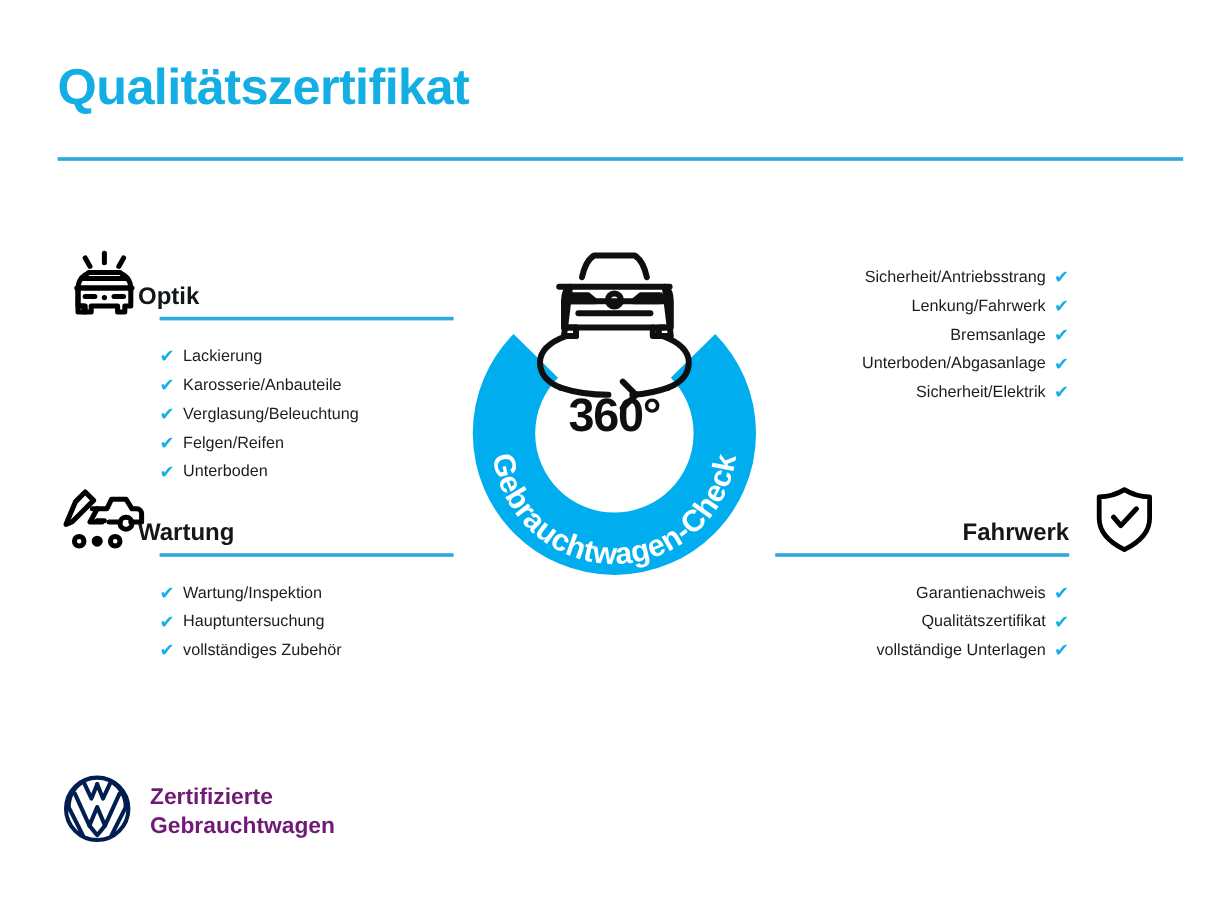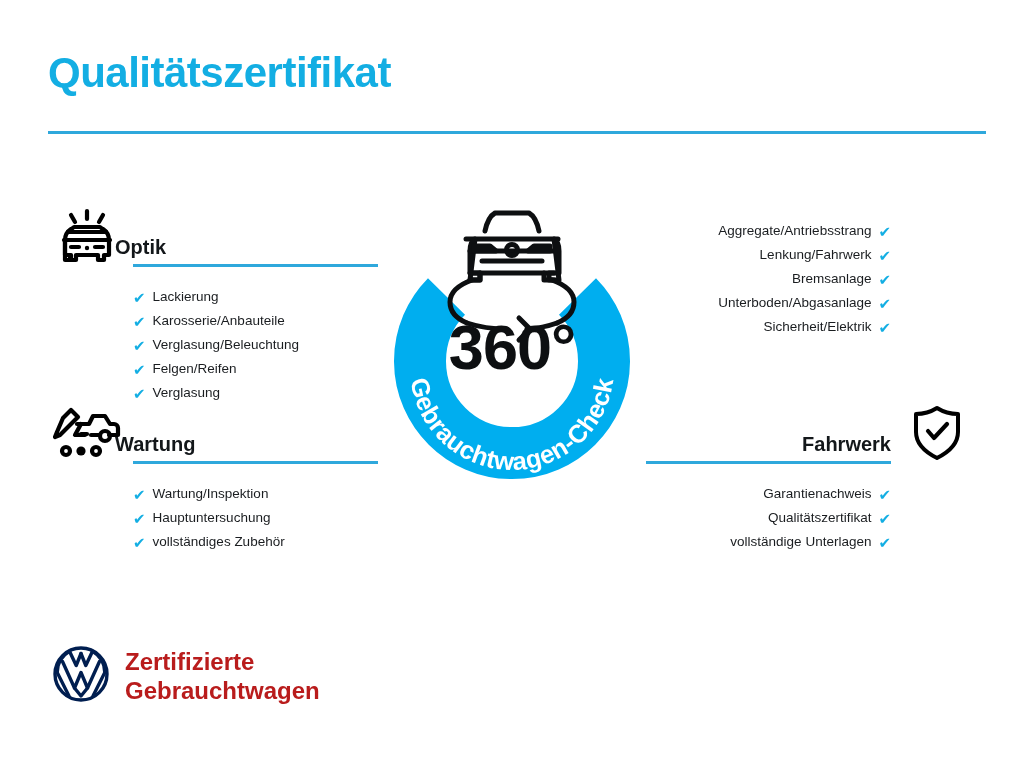--- a/index.html
+++ b/index.html
@@ -135,41 +135,41 @@
     left: 0;
     top: 0;
     width: 272px;
     height: 300px;
     display: flex;
     align-items: center;
     justify-content: center;
     pointer-events: none;
   }
   .badge-number span {
-    font-size: 63px;
+    font-size: 39px;
     font-weight: 700;
     color: #0D0F11;
     letter-spacing: -1px;
     transform: translateY(1px);
   }
 
   
   .vw-block {
     position: absolute;
     left: 52px;
     top: 645px;
     display: flex;
     align-items: center;
     gap: 15px;
   }
 
   .vw-text {
-    font-size: 24px;
-    font-weight: 700;
-    color: #b91c1c;
+    font-size: 19px;
+    font-weight: 700;
+    color: #701a75;
     line-height: 1.22;
     white-space: nowrap;
   }
 </style>
 </head>
 <body>
 
 <div class="page">
 
   <div class="title">Qualitätszertifikat</div>
@@ -208,21 +208,21 @@
       <li>
           <span class="check">✔</span>
           <span>Verglasung/Beleuchtung</span>
         </li>
       <li>
           <span class="check">✔</span>
           <span>Felgen/Reifen</span>
         </li>
       <li>
           <span class="check">✔</span>
-          <span>Verglasung</span>
+          <span>Unterboden</span>
         </li>
     </ul>
   </div>
 
   <div class="section sec-wartung left-col">
     <div class="sec-head">
       <span class="sec-icon">
         <svg width="72" height="58" viewBox="0 0 72 58" fill="none" stroke="#000" stroke-width="4.2" stroke-linecap="round" stroke-linejoin="round">
           <path d="M12 14 l8 -8 l7 7 l-18 18 l-5 2 l2 -5 z"></path>
           <path d="M30 30 h6"></path>
@@ -250,21 +250,21 @@
       <li>
           <span class="check">✔</span>
           <span>vollständiges Zubehör</span>
         </li>
     </ul>
   </div>
 
   <div class="section sec-technik right-col">
     <ul class="sec-list">
       <li>
-          <span>Aggregate/Antriebsstrang</span>
+          <span>Sicherheit/Antriebsstrang</span>
           <span class="check">✔</span>
         </li>
       <li>
           <span>Lenkung/Fahrwerk</span>
           <span class="check">✔</span>
         </li>
       <li>
           <span>Bremsanlage</span>
           <span class="check">✔</span>
         </li>

